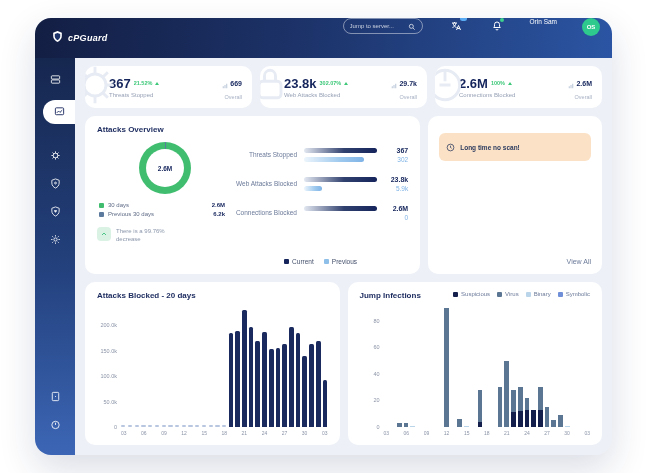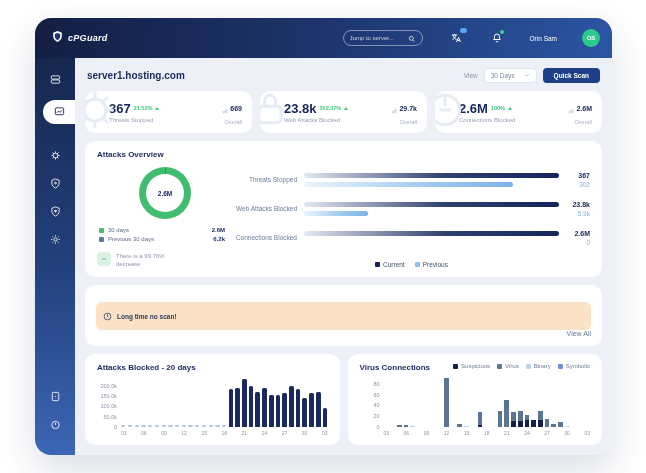--- a/index.html
+++ b/index.html
@@ -2,21 +2,21 @@
 <html><head>
 <meta charset="utf-8">
 <style>
   * { margin:0; padding:0; box-sizing:border-box; }
   html,body { width:646px; height:473px; background:#ffffff; font-family:"Liberation Sans","DejaVu Sans",sans-serif; }
   .app { position:absolute; left:35px; top:18px; width:577px; height:437px; border-radius:16px;
          box-shadow:0 14px 36px rgba(27,42,94,.16); display:flex; flex-direction:column; overflow:hidden; background:#edf1f7; }
 
   
   .topbar { flex:0 0 40px; background:linear-gradient(95deg,#131e43 0%,#1c3268 45%,#2b55a3 100%);
-            display:flex; align-items:center; padding:0 12px 0 16px; gap:25px; }
+            display:flex; padding:0 12px 0 16px; gap:25px; }
   .logo { display:flex; align-items:center; gap:4px; }
   .logo-text { color:#fff; font-size:9px; font-weight:bold; font-style:italic; letter-spacing:.3px; }
   .search { margin-left:auto; display:flex; align-items:center; border:1px solid rgba(255,255,255,.45);
             border-radius:9px; height:16px; padding:0 6px; width:80px; }
   .search input { background:transparent; border:0; outline:0; color:#fff; font-size:6px; width:100%; font-family:inherit; }
   .search input::placeholder { color:rgba(255,255,255,.75); }
   .icon-btn { position:relative; width:16px; height:16px; display:flex; align-items:center; justify-content:center; }
   .badge { position:absolute; top:-2px; right:-3px; width:7px; height:5px; border-radius:3px; background:#58aaf2; }
   .dot { position:absolute; top:0; right:1px; width:4px; height:4px; border-radius:50%; background:#3ecf8e; }
   .user-name { color:#fff; font-size:6.5px; }
@@ -52,21 +52,21 @@
   .stat-num { font-size:13px; font-weight:bold; color:#15255c; line-height:1; }
   .delta { font-size:5.5px; color:#3cc878; font-weight:bold; }
   .tri-up { width:0; height:0; border-left:2.5px solid transparent; border-right:2.5px solid transparent; border-bottom:3.5px solid #3cc878; }
   .stat-label { font-size:6px; color:#97a1b5; margin-top:2px; }
   .stat-overall { margin-left:auto; text-align:right; }
   .overall-row { display:flex; align-items:center; gap:2px; justify-content:flex-end; }
   .overall-val { font-size:7px; font-weight:bold; color:#15255c; }
   .overall-label { font-size:5.5px; color:#a6b0c3; margin-top:1px; }
 
   
-  .mid-row { display:flex; gap:8px; margin-bottom:8px;flex-direction:column; }
+  .mid-row { display:flex; gap:8px; margin-bottom:8px; }
   .card-title { font-size:8px; font-weight:bold; color:#1b2a5e; }
   .overview-card { flex:2.05; background:#fff; border-radius:10px; padding:9px 12px; height:158px; display:flex; flex-direction:column; }
   .overview-body { display:flex; flex:1; margin-top:4px; min-height:0; }
   .donut-col { width:136px; display:flex; flex-direction:column; padding-top:2px; }
   .donut { width:52px; height:52px; border-radius:50%; margin:2px auto 8px; position:relative; }
   .donut-hole { position:absolute; inset:7px; background:#fff; border-radius:50%; display:flex; align-items:center; justify-content:center;
                 font-size:6.5px; font-weight:bold; color:#15255c; }
   .legend-rows { width:126px; margin-left:2px; }
   .lrow { display:flex; align-items:center; gap:4px; margin-bottom:3px; font-size:6px; color:#5e6b85; }
   .lsq { width:5px; height:5px; border-radius:1px; flex:0 0 auto; }
@@ -207,31 +207,20 @@
       <div class="side-icon">
         <span><svg width="11" height="11" viewBox="0 0 24 24" fill="none" stroke="#fff" stroke-width="2">
               <circle cx="12" cy="13" r="8"></circle>
               <path d="M12 8v5"></path>
             </svg></span>
       </div>
     </div>
 
     <div class="main">
 
-      <div class="page-head">
-        <span class="page-title">server1.hosting.com</span>
-        <span class="view-label">View</span>
-        <div class="range-select">
-          <span>30 Days</span>
-          <span><svg width="6" height="6" viewBox="0 0 24 24" fill="none" stroke="#aab3c5" stroke-width="3">
-                <path d="M5 9l7 7 7-7"></path>
-              </svg></span>
-        </div>
-        <button class="quick-scan">Quick Scan</button>
-      </div>
 
       <div class="stats-row">
         <div class="stat-card">
           <span class="watermark"><svg width="44" height="44" viewBox="0 0 24 24" fill="none" stroke="#e7ebf3" stroke-width="1.6">
                 <circle cx="12" cy="12" r="6"></circle>
                 <path d="M12 2v4M12 18v4M2 12h4M18 12h4M5 5l2.5 2.5M19 5l-2.5 2.5M5 19l2.5-2.5M19 19l-2.5-2.5"></path>
               </svg></span>
           <div class="stat-main">
             <div class="num-row">
               <span class="stat-num">367</span>
@@ -534,21 +523,21 @@
                   <span class="xtick">30</span>
                   <span class="xtick"></span>
                   <span class="xtick"></span>
                   <span class="xtick">03</span>
                 </div>
             </div>
           </div>
         </div>
 
         <div class="chart-card">
-          <span class="card-title">Virus Connections</span>
+          <span class="card-title">Jump Infections</span>
           <div class="vlegend">
             <span class="itm">
                 <span class="lsq" style="background: rgb(20, 31, 75);"></span>
                 <span>Suspicious</span>
               </span>
             <span class="itm">
                 <span class="lsq" style="background: rgb(91, 118, 147);"></span>
                 <span>Virus</span>
               </span>
             <span class="itm">

